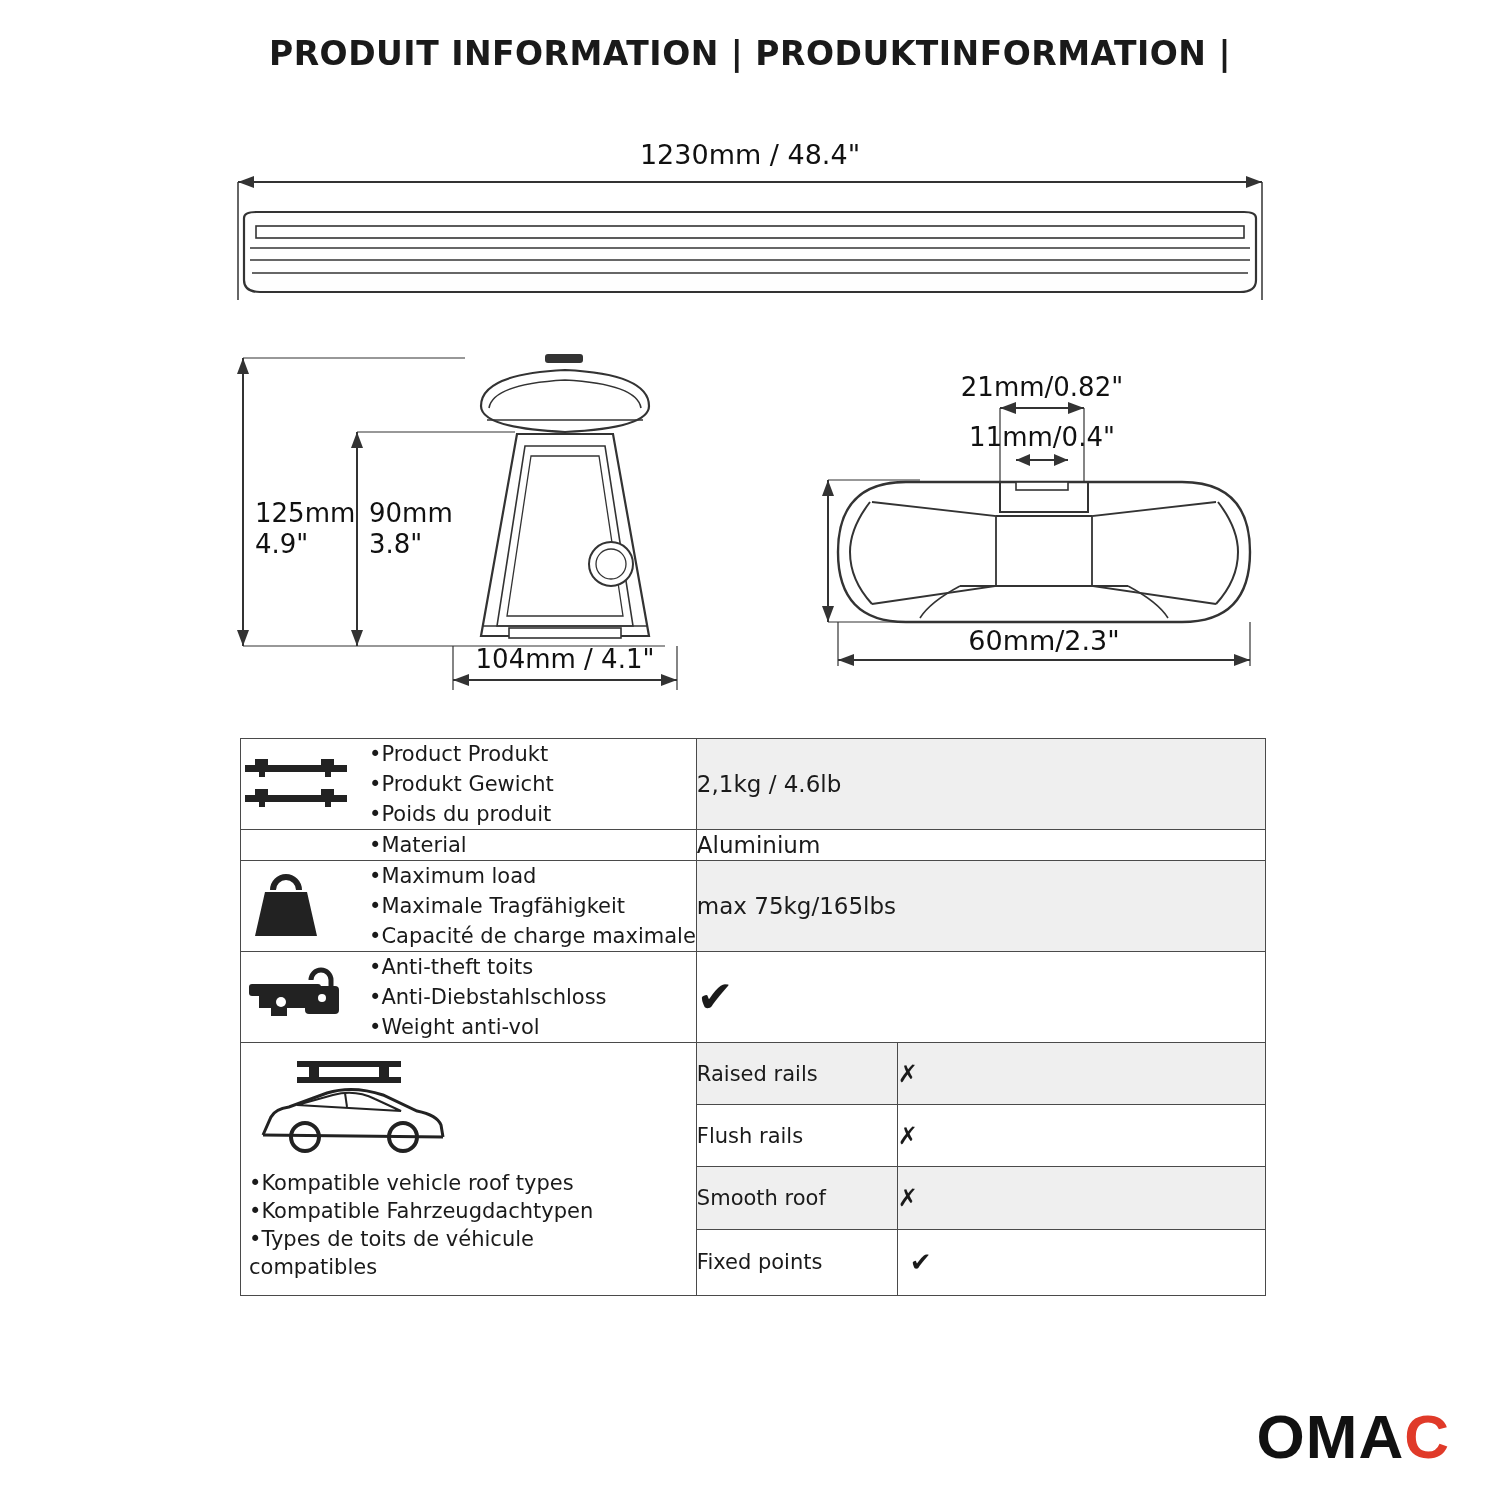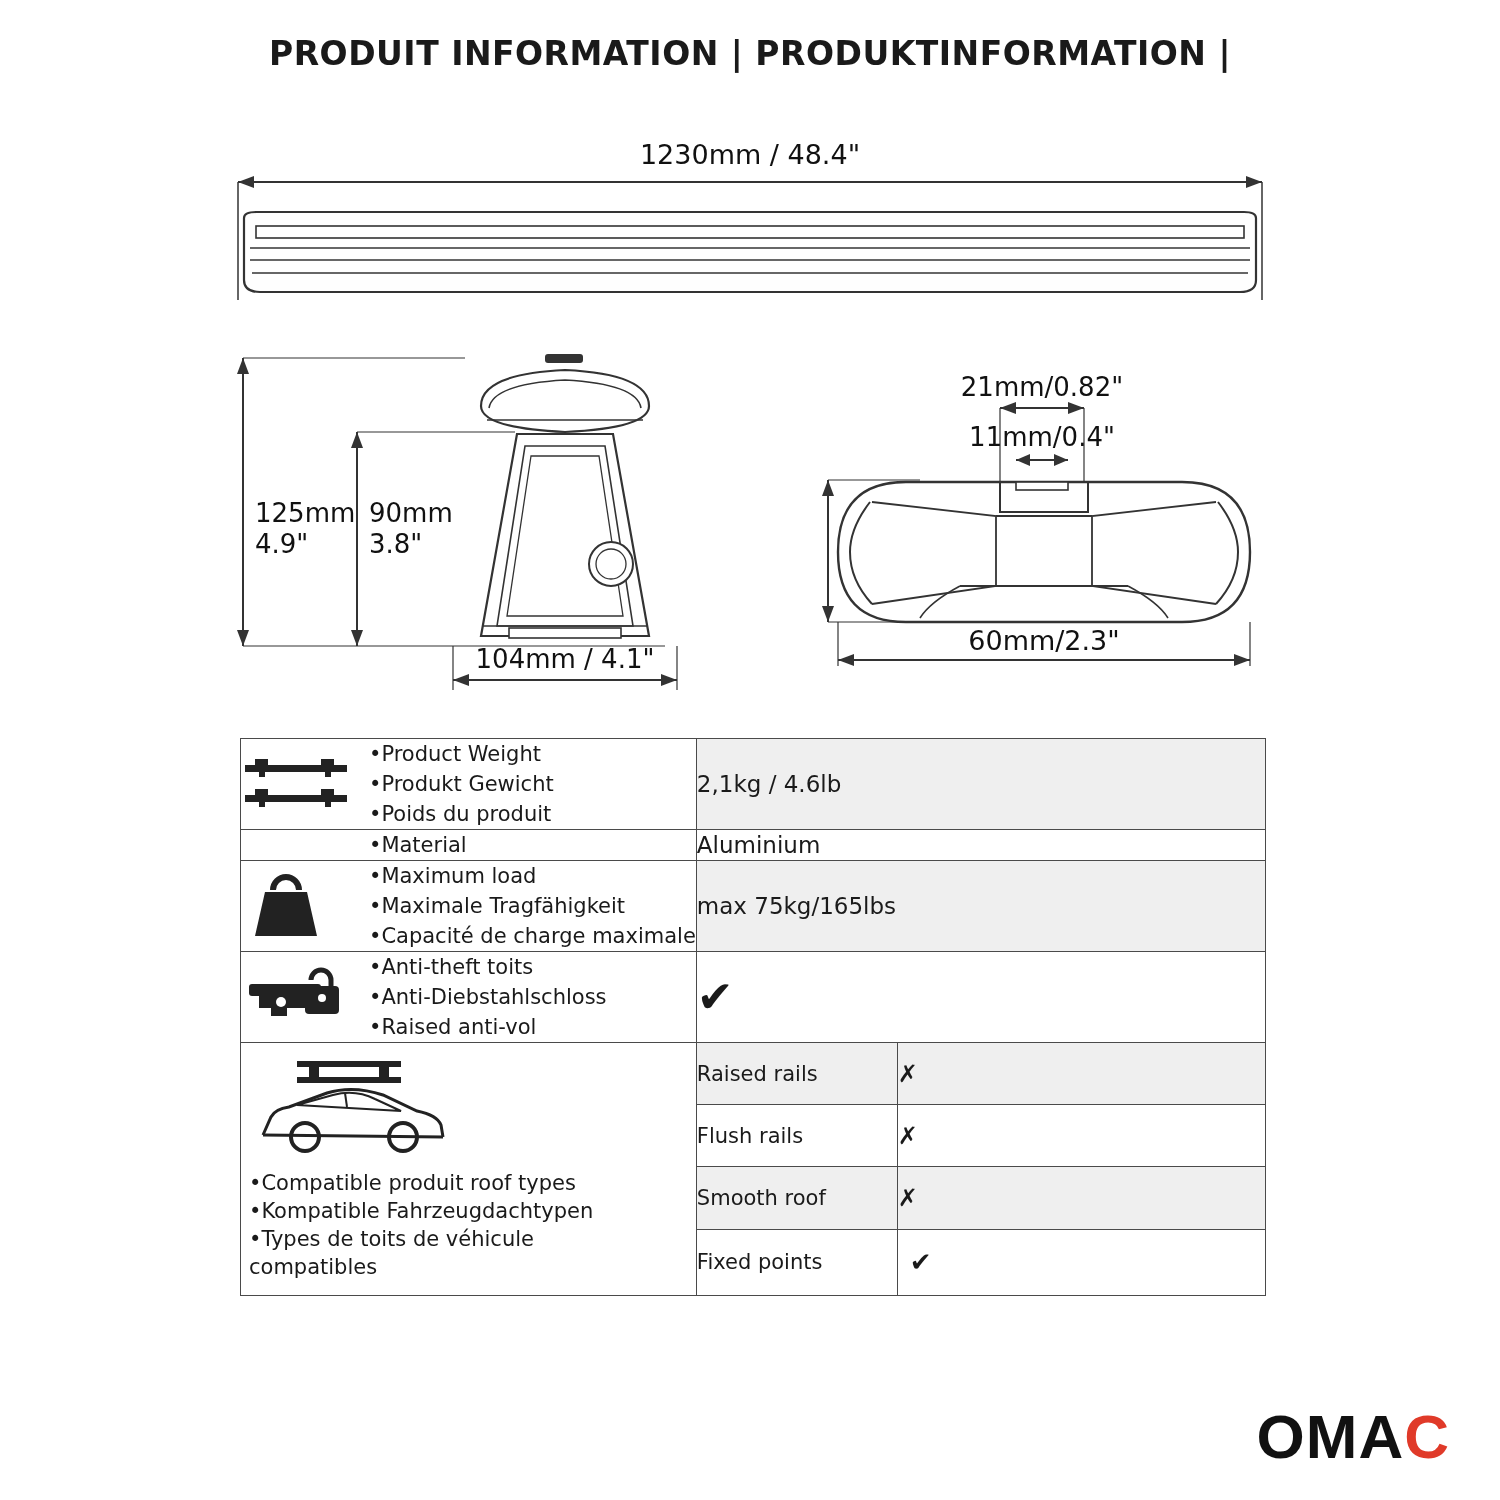--- a/index.html
+++ b/index.html
@@ -192,21 +192,21 @@
               <rect x="80" y="8" width="13" height="8" fill="#222"></rect>
               <rect x="14" y="38" width="13" height="8" fill="#222"></rect>
               <rect x="80" y="38" width="13" height="8" fill="#222"></rect>
               <rect x="18" y="20" width="6" height="6" fill="#222"></rect>
               <rect x="84" y="20" width="6" height="6" fill="#222"></rect>
               <rect x="18" y="50" width="6" height="6" fill="#222"></rect>
               <rect x="84" y="50" width="6" height="6" fill="#222"></rect>
             </svg>
           </div>
           <div class="lbl-list">
-            <div>•Product Weight</div>
+            <div>•Product Produkt</div>
             <div>•Produkt Gewicht</div>
             <div>•Poids du produit</div>
           </div>
         </div>
       </td>
       <td class="val-cell shade" colspan="2">2,1kg / 4.6lb</td>
     </tr>
 
     <tr>
       <td class="lbl-cell">
@@ -249,21 +249,21 @@
               <rect x="30" y="46" width="16" height="8" fill="#222"></rect>
               <circle cx="40" cy="40" r="5" fill="#fff"></circle>
               <path d="M70,18 a10,10 0 0 1 20,0 l0,8" fill="none" stroke="#222" stroke-width="5"></path>
               <rect x="64" y="24" width="34" height="28" rx="4" fill="#222"></rect>
               <circle cx="81" cy="36" r="4" fill="#fff"></circle>
             </svg>
           </div>
           <div class="lbl-list">
             <div>•Anti-theft toits</div>
             <div>•Anti-Diebstahlschloss</div>
-            <div>•Raised anti-vol</div>
+            <div>•Weight anti-vol</div>
           </div>
         </div>
       </td>
       <td class="checkmark" colspan="2">✔</td>
     </tr>
 
     <tr>
       <td class="lbl-cell" rowspan="4">
         <div style="text-align:center;padding-top:10px;">
           <svg width="220" height="110" viewBox="0 0 220 110">
@@ -273,21 +273,21 @@
             <rect x="138" y="14" width="10" height="10" fill="#222"></rect>
             <path d="M22,82 L30,64 Q34,56 48,54 L86,40 Q112,32 142,42 L176,58 Q196,62 200,72 L202,84" fill="none" stroke="#222" stroke-width="3"></path>
             <path d="M22,82 L202,84" fill="none" stroke="#222" stroke-width="3"></path>
             <path d="M56,52 L92,42 Q114,36 134,46 L160,58 Z" fill="none" stroke="#222" stroke-width="2"></path>
             <line x1="104" y1="40" x2="106" y2="54" stroke="#222" stroke-width="2"></line>
             <circle cx="64" cy="84" r="14" fill="none" stroke="#222" stroke-width="4"></circle>
             <circle cx="162" cy="84" r="14" fill="none" stroke="#222" stroke-width="4"></circle>
           </svg>
         </div>
         <div class="rooftypes-lbl">
-          <div class="wrap">•Compatible produit roof types</div>
+          <div class="wrap">•Kompatible vehicle roof types</div>
           <div class="wrap">•Kompatible Fahrzeugdachtypen</div>
           <div class="wrap">•Types de toits de véhicule compatibles</div>
         </div>
       </td>
       <td class="sub-lbl shade">Raised rails</td>
       <td class="sub-val shade cross">✗</td>
     </tr>
     <tr>
       <td class="sub-lbl">Flush rails</td>
       <td class="sub-val cross">✗</td>

